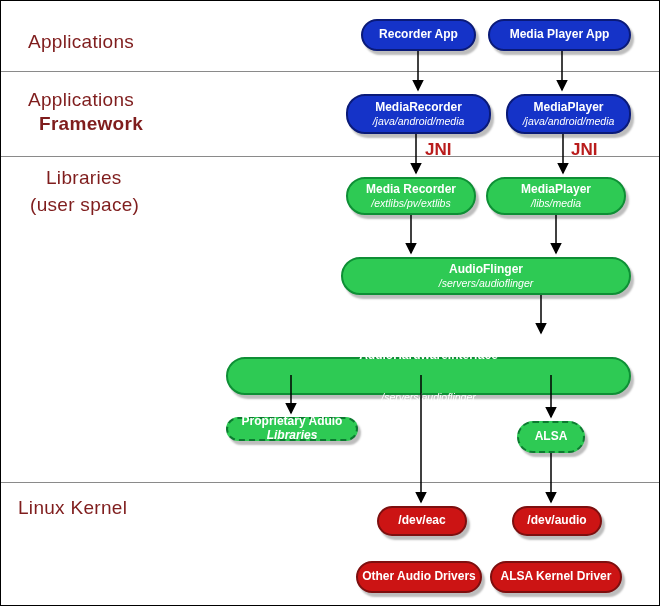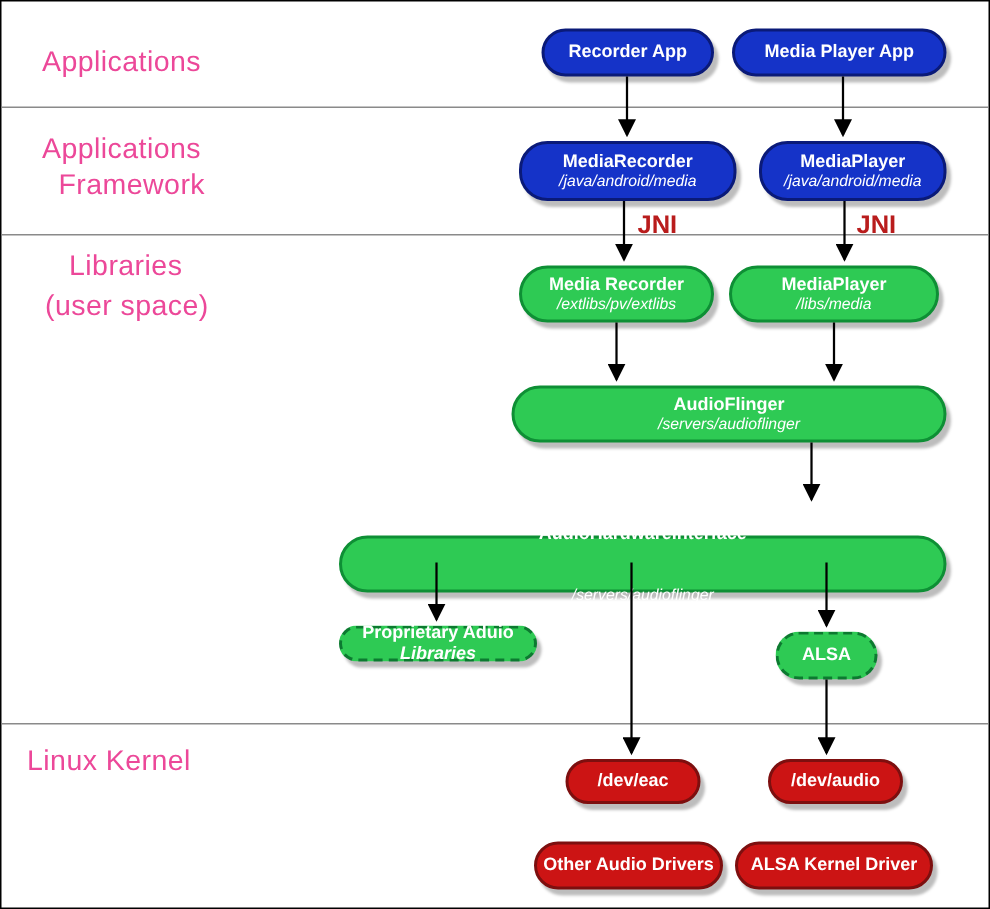--- a/index.html
+++ b/index.html
@@ -11,21 +11,21 @@
     background:#fff;
     font-family:"Liberation Sans", sans-serif;
     overflow:hidden;
   }
   .divider{
     position:absolute;left:0;width:100%;height:0;
     border-top:1px solid #8a8a8a;
   }
   .layer-label{
     position:absolute;
-    color:#ec4899;
+    color:#7f1d1d;
     font-size:19px;
     letter-spacing:.3px;
     white-space:pre;
   }
   .node{
     position:absolute;
     box-sizing:border-box;
     display:flex;flex-direction:column;
     align-items:center;justify-content:center;
     color:#fff;text-align:center;
@@ -53,21 +53,21 @@
 <body>
 
 <div id="canvas">
 
   <div class="divider" style="top:70px;"></div>
   <div class="divider" style="top:155px;"></div>
   <div class="divider" style="top:481px;"></div>
 
   <div class="layer-label" style="left:27px;top:30px;">Applications</div>
   <div class="layer-label" style="left:27px;top:88px;">Applications</div>
-  <div class="layer-label" style="left:38px;top:112px;">Framework</div>
+  <div class="layer-label" style="left:38px;top:112px;font-weight:bold;">Framework</div>
   <div class="layer-label" style="left:45px;top:166px;">Libraries</div>
   <div class="layer-label" style="left:29px;top:193px;">(user space)</div>
   <div class="layer-label" style="left:17px;top:496px;">Linux Kernel</div>
 
   <div class="node blue r16" style="left:360px;top:18px;width:115px;height:32px;">
     <span class="title">Recorder App</span>
   </div>
   <div class="node blue r16" style="left:487px;top:18px;width:143px;height:32px;">
     <span class="title">Media Player App</span>
   </div>

